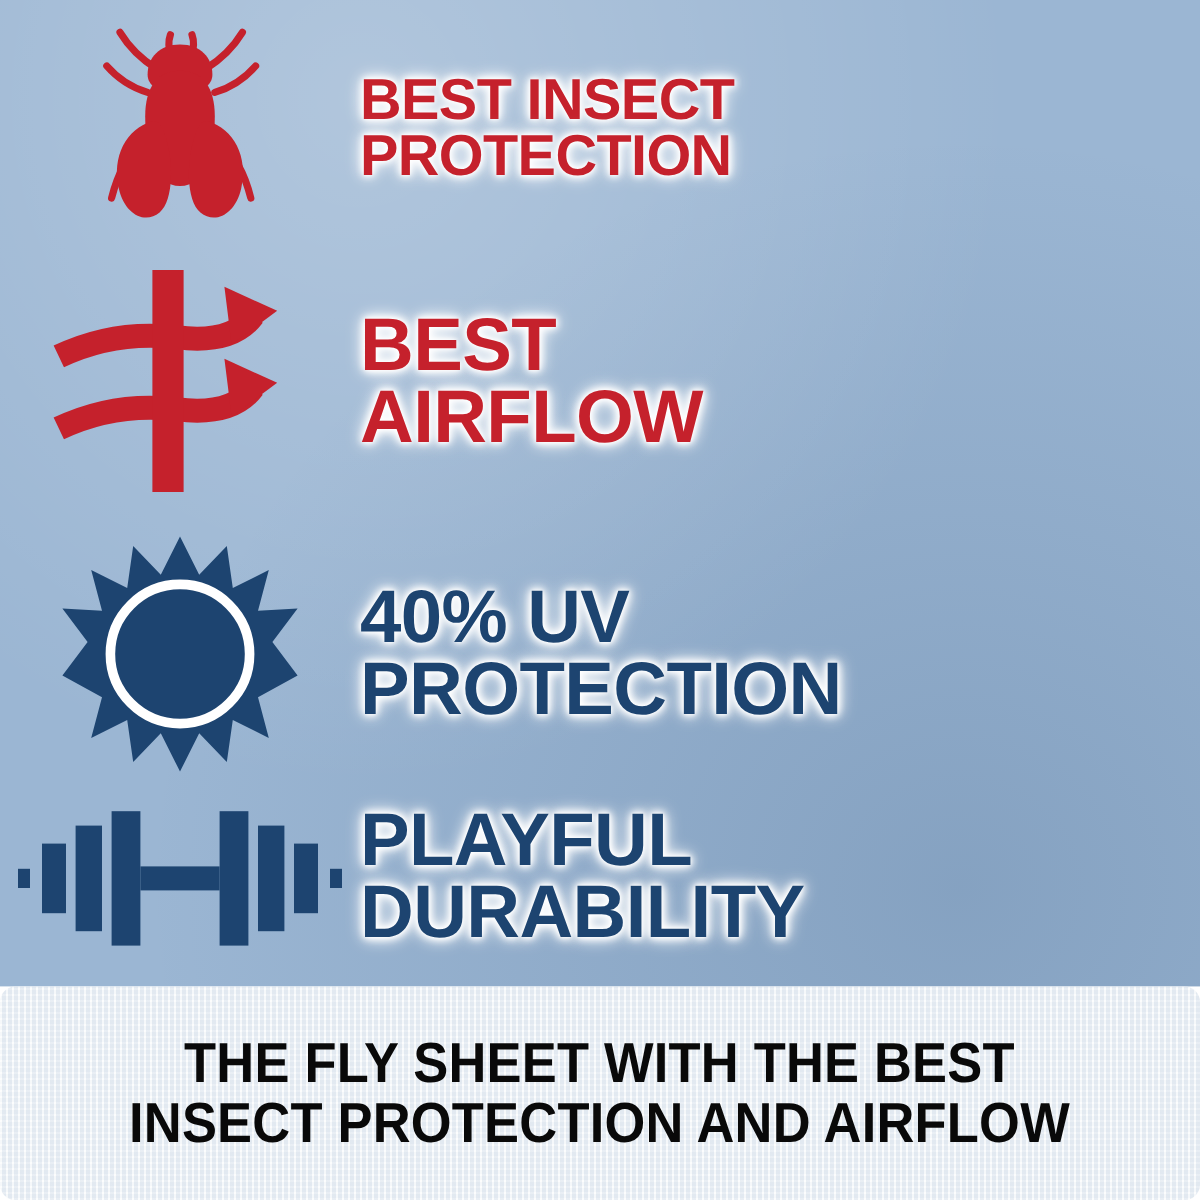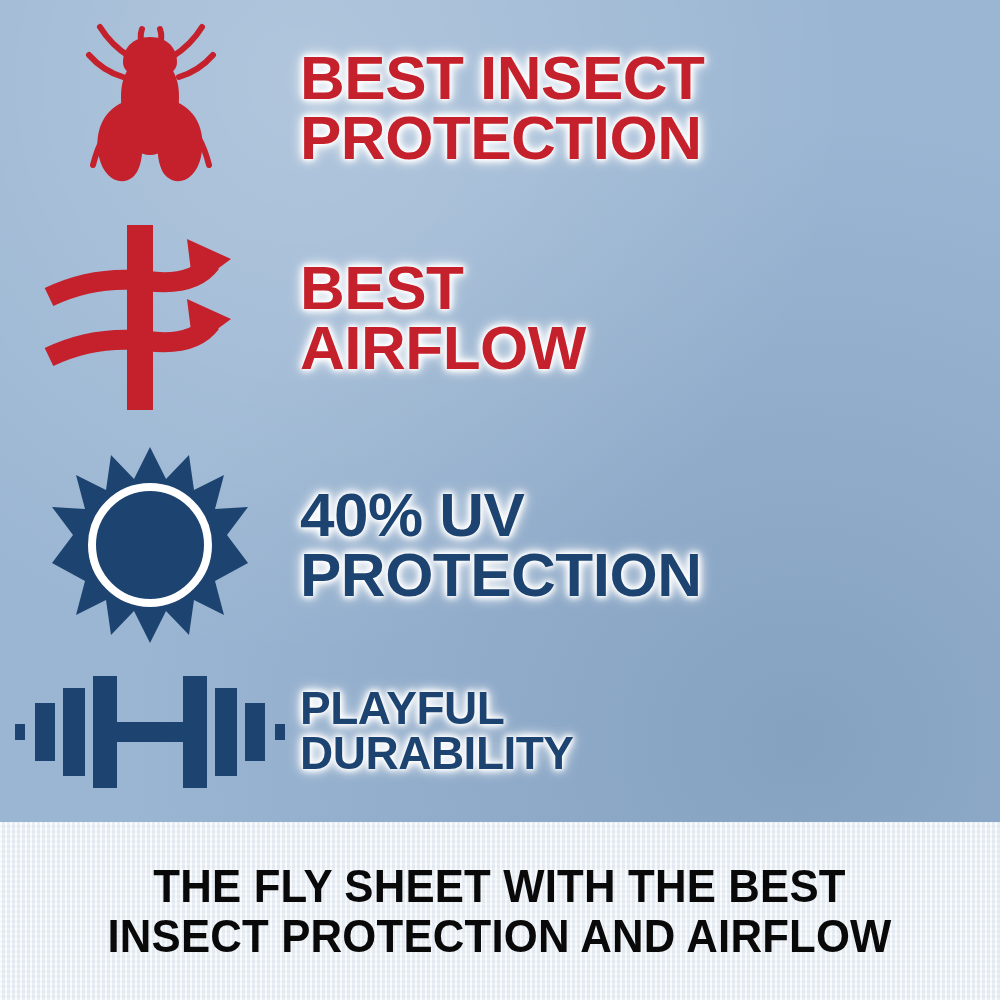--- a/index.html
+++ b/index.html
@@ -78,36 +78,37 @@
     text-shadow:
       0 0 7px #ffffff, 0 0 7px #ffffff, 0 0 12px #ffffff,
       0 0 16px rgba(255,255,255,.85), 0 0 3px #ffffff;
   }
 
   #row-insect    { left:0;  top:10px;  width:1000px; height:195px; }
   #row-airflow   { left:0;  top:215px; width:1000px; height:205px; }
   #row-uv        { left:0;  top:440px; width:832px; height:210px; }
   #row-durability{ left:0;  top:648px; width:1000px; height:165px; }
 
-  #row-insect     .feat-text { font-size:62px; }
+  #row-insect     .feat-text { font-size:48px; }
   #row-airflow    .feat-text { font-size:62px; }
   #row-uv         .feat-text { font-size:62px; }
-  #row-durability .feat-text { font-size:46px; }
+  #row-durability .feat-text { font-size:62px; }
 
   
   .caption-band {
     position:absolute;
     left:0; top:822px; width:1000px; height:178px;
     background:#eef2f6;
     background-image:
       repeating-linear-gradient(90deg, rgba(255,255,255,.6) 0 2px, rgba(222,230,239,.55) 2px 5px),
       repeating-linear-gradient(0deg,  rgba(255,255,255,.5) 0 2px, rgba(224,232,240,.5) 2px 5px);
     display:flex;
     align-items:center;
     justify-content:center;
+    border-radius:13px;
   }
   .caption-text {
     color:#090909;
     font-weight:700;
     font-size:47px;
     line-height:1.07;
     text-align:center;
     letter-spacing:.2px;
     transform:scaleX(.93);
     white-space:pre-line;

